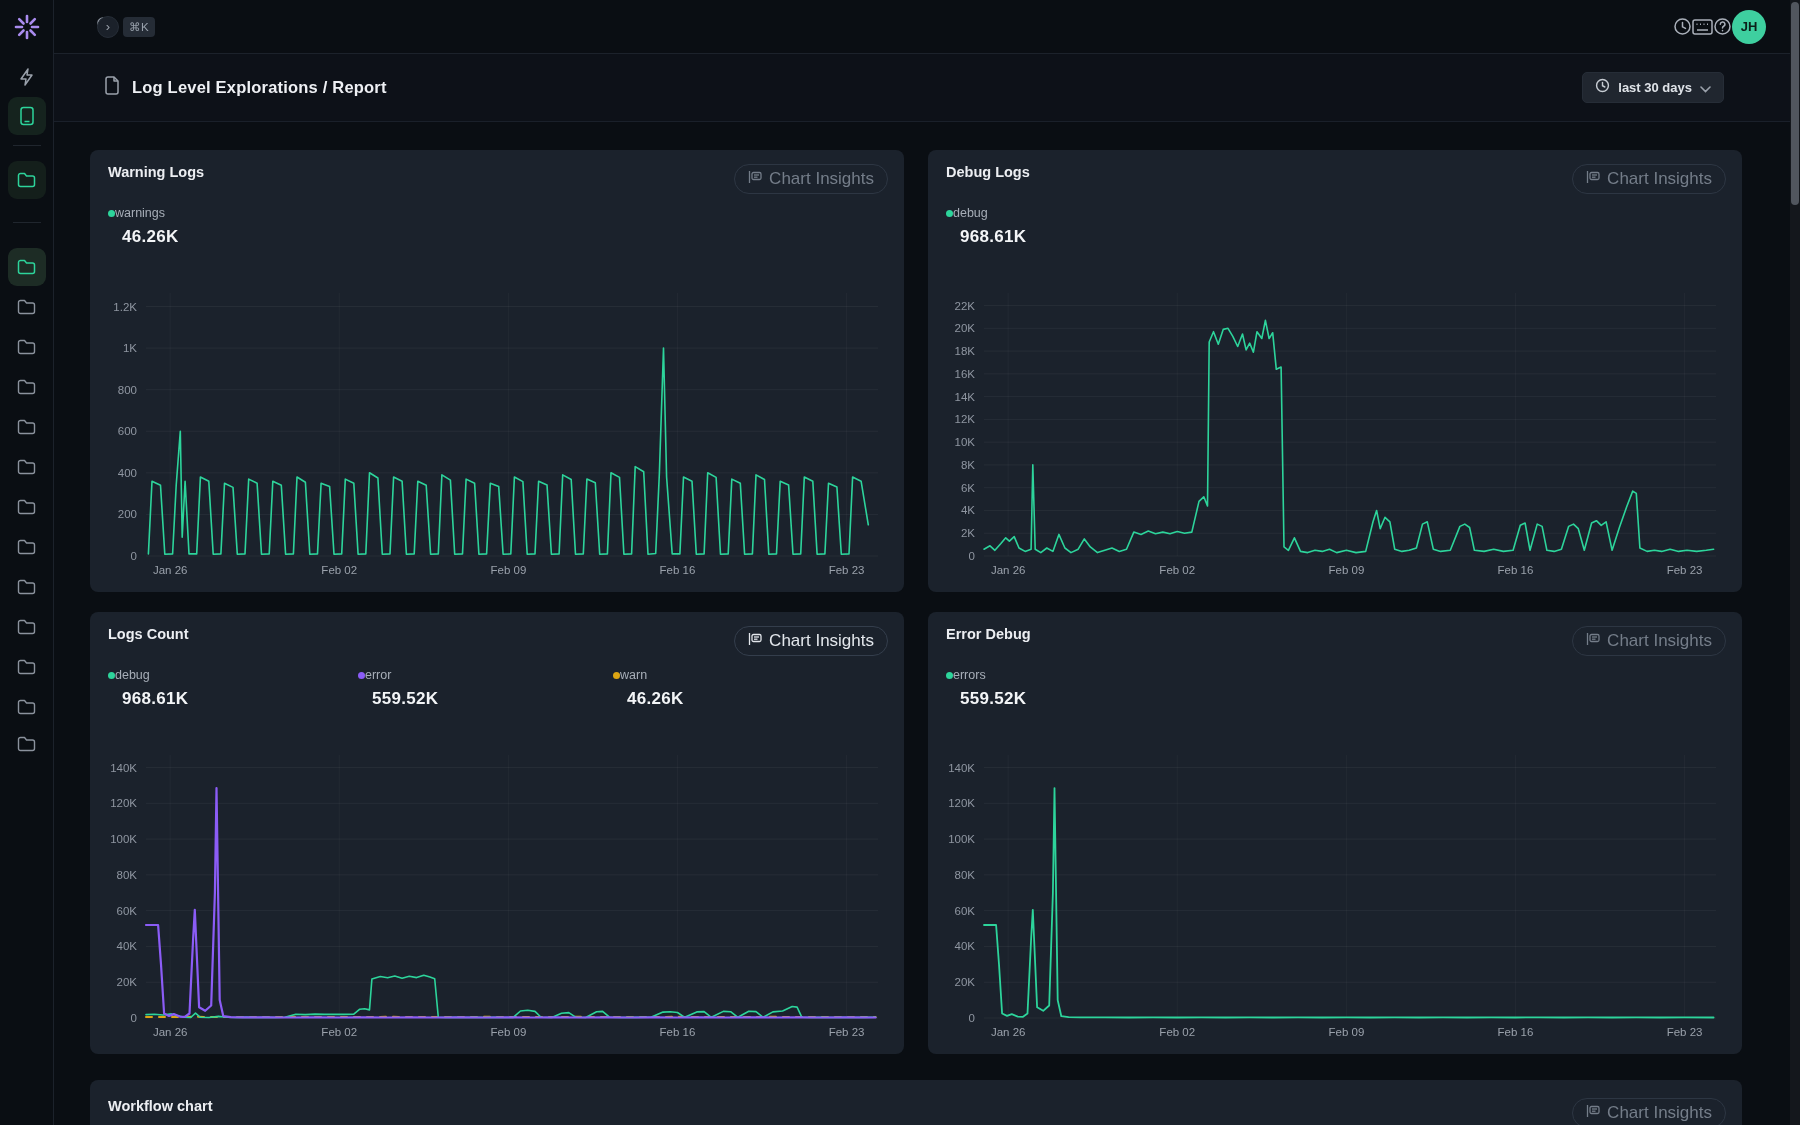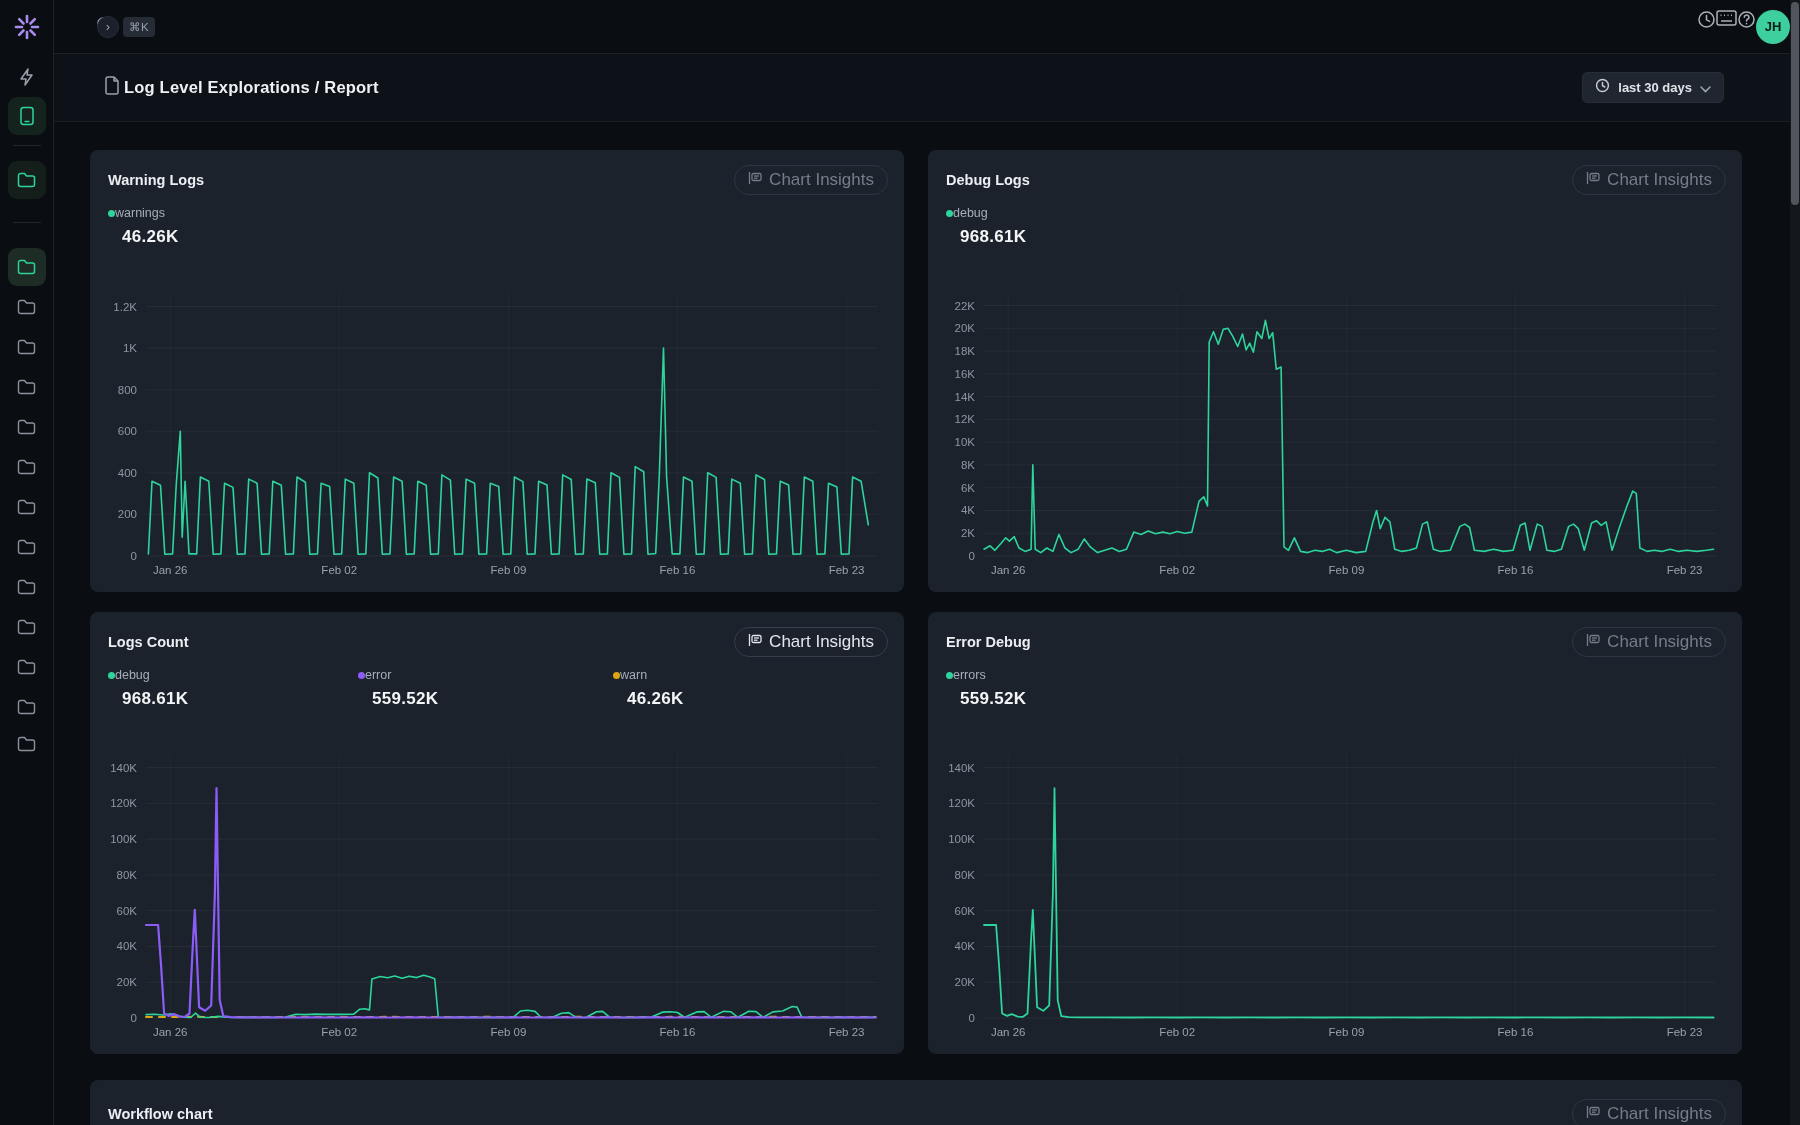--- a/index.html
+++ b/index.html
@@ -20,43 +20,43 @@
   .side-item.sq-green-b { background:#141f1b; }
   .side-item.sq-green-c { background:#1d2c25; }
   .side-div { position:absolute; left:13px; width:28px; height:1px; background:#20262e; }
 
   
   .topbar { position:absolute; left:54px; top:0; right:10px; height:54px; background:#0a0e13;
     border-bottom:1px solid #1c222b; display:flex; align-items:center; }
   .search-wrap { display:flex; align-items:center; gap:10px; margin-left:42px; cursor:pointer; }
   .kbd-badge { background:#252c36; color:#98a0ab; font-size:11.5px; padding:3px 6px; border-radius:4px;
     letter-spacing:0.5px; }
-  .top-icons { margin-left:auto; display:flex; }
+  .top-icons { margin-left:auto; display:flex; align-items:center; padding-right:24px; }
   .top-icons .tico { cursor:pointer; display:flex; }
   .avatar { width:34px; height:34px; border-radius:50%; background:#3ecf9f; color:#0c2019;
     font-weight:bold; font-size:13px; display:flex; align-items:center; justify-content:center; cursor:pointer; }
 
   
   .page-header { position:absolute; left:54px; top:54px; right:10px; height:68px; background:#0d1118;
     border-bottom:1px solid #1a202a; display:flex; align-items:center; }
-  .ph-left { display:flex; align-items:center; gap:4px; margin-left:50px; }
+  .ph-left { display:flex; align-items:center; gap:12px; margin-left:50px; }
   .page-title { font-size:16.5px; font-weight:bold; color:#eef0f4; letter-spacing:0.2px; }
   .range-pill { margin-left:auto; margin-right:66px; background:#20262f; border:1px solid #262d37;
     border-radius:5px; height:31px; display:flex; align-items:center; gap:8px; padding:0 12px;
     cursor:pointer; }
   .range-pill .label { font-size:13px; color:#dfe3e8; font-weight:bold; }
 
   
   .content { position:absolute; left:54px; top:122px; right:10px; bottom:0; background:#0a0e13;
     padding:28px 48px 0 36px; overflow:hidden; }
   .grid { display:grid; grid-template-columns:1fr 1fr; gap:20px 24px; }
   .card { position:relative; background:#1b222c; border-radius:8px; height:442px; }
   .card.wide { grid-column:1 / span 2; height:140px; margin-top:6px; }
   .card-head { position:absolute; top:14px; left:18px; right:16px; height:32px;
-    display:flex; align-items:center; justify-content:space-between; }
+    display:flex; justify-content:space-between; }
   .card-title { font-size:14.5px; font-weight:bold; color:#eceef2; }
   .insights-btn { display:flex; align-items:center; gap:7px; height:30px; padding:0 13px;
     background:transparent; border:1px solid #2d3643; border-radius:16px; color:#747d89;
     font-size:17px; font-family:inherit; cursor:pointer; }
   .insights-btn.bright { color:#e3e7ec; border-color:#343e4c; }
   .insights-btn svg { flex:none; }
   .legends { position:absolute; top:56px; left:18px; right:16px; display:grid;
     grid-template-columns:250px 255px 1fr; }
   .legend-top { display:flex; align-items:center; font-size:12.5px; color:#a7aeb8; }
   .dot { width:7px; height:7px; border-radius:50%; flex:none; }

